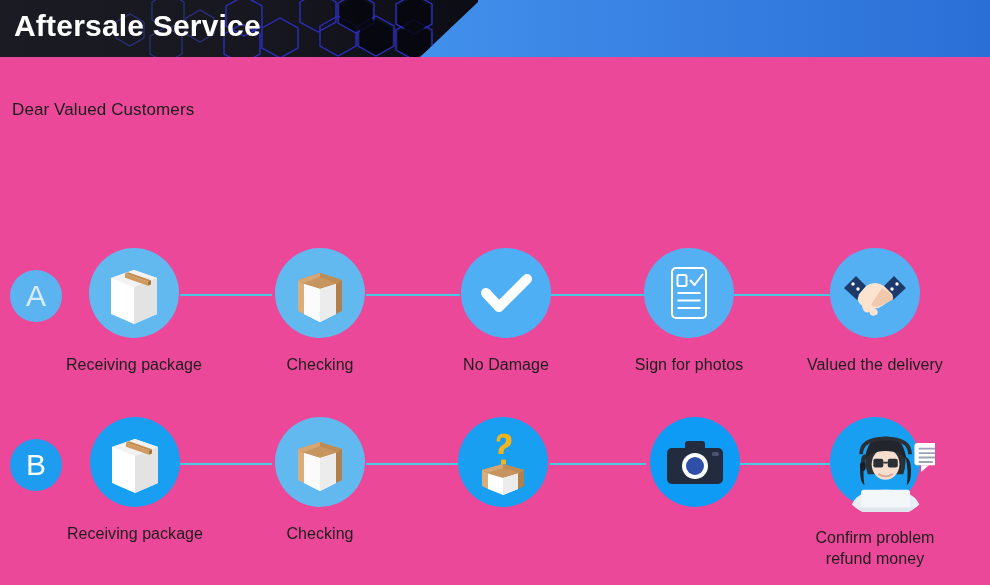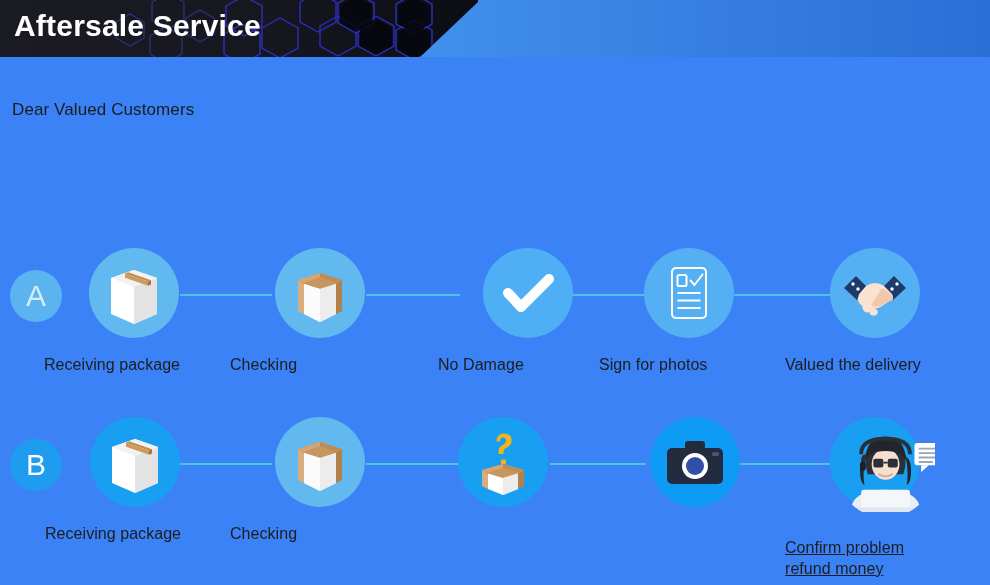--- a/index.html
+++ b/index.html
@@ -2,21 +2,21 @@
 <html><head>
 <meta charset="utf-8">
 <style>
   * { box-sizing: border-box; margin: 0; padding: 0; }
   html, body {
     width: 990px; height: 585px;
     background: #ffffff;
     font-family: "Liberation Sans", sans-serif;
     overflow: hidden;
   }
-  .page { position: relative; width: 990px; height: 585px; background: #3b82f6; }
+  .page { position: relative; width: 990px; height: 585px; background: #ec4899; }
 
   
   .header {
     position: absolute; left: 0; top: 0; width: 990px; height: 57px;
     overflow: hidden;
   }
   .header-grad {
     position: absolute; inset: 0;
     background: linear-gradient(90deg, #3ad5ee 0%, #48a5f8 14%, #3e8ae8 52%, #2a6fd6 100%);
   }
@@ -55,32 +55,32 @@
     font-size: 30px; line-height: 1;
   }
   .badge-a { background: #5bb4ef; color: #d6ecfb; }
   .badge-b { background: #1e9cf0; color: #ffffff; }
 
   .connector {
     position: absolute; height: 2px; background: #45c8e0;
     top: 46px;
   }
 
-  .node { position: absolute; width: 180px; text-align: left; }
+  .node { position: absolute; width: 180px; text-align: center; }
   .circle {
     width: 90px; height: 90px; border-radius: 50%;
     margin: 0 auto; position: relative; overflow: hidden;
   }
   .c-light { background: #61b9ef; }
   .c-bright { background: #189ff2; }
   .node-label {
     margin-top: 16px; font-size: 16px; color: #1d1d1d;
     line-height: 21px; letter-spacing: .05px;
   }
-  .node-label.two-line { margin-top: 30px; text-decoration: underline; }
+  .node-label.two-line { margin-top: 20px; }
 </style>
 </head>
 <body>
 
 <div class="page">
 
   <div class="header">
     <div class="header-grad"></div>
     <div class="header-dark">
       <svg class="hex-layer" viewBox="0 0 478 57">
@@ -147,21 +147,21 @@
           <polygon points="29,36 45,41 61,36 61,66 45,74 29,66" fill="#ffffff"></polygon>
           <polygon points="45,41 61,36 61,66 45,74" fill="#ececec"></polygon>
           <polygon points="29,36 45,41 45,74 29,66" fill="#fbfbfb"></polygon>
           <polygon points="23,32 45,25 45,29 29,35" fill="#d5a673"></polygon>
           <polygon points="67,32 45,25 45,29 61,35" fill="#bd8c55"></polygon>
         </svg>
       </div>
       <div class="node-label">Checking</div>
     </div>
 
-    <div class="node" style="left:438px;">
+    <div class="node" style="left:416px;">
       <div class="circle" style="background:#4eaff5;">
         <svg viewBox="0 0 90 90" width="90" height="90">
           <path d="M25 45 L38 59 L66 31" fill="none" stroke="#ffffff" stroke-width="10" stroke-linecap="round" stroke-linejoin="round"></path>
         </svg>
       </div>
       <div class="node-label">No Damage</div>
     </div>
 
     <div class="node" style="left:599px;">
       <div class="circle" style="background:#54b0f2;">

